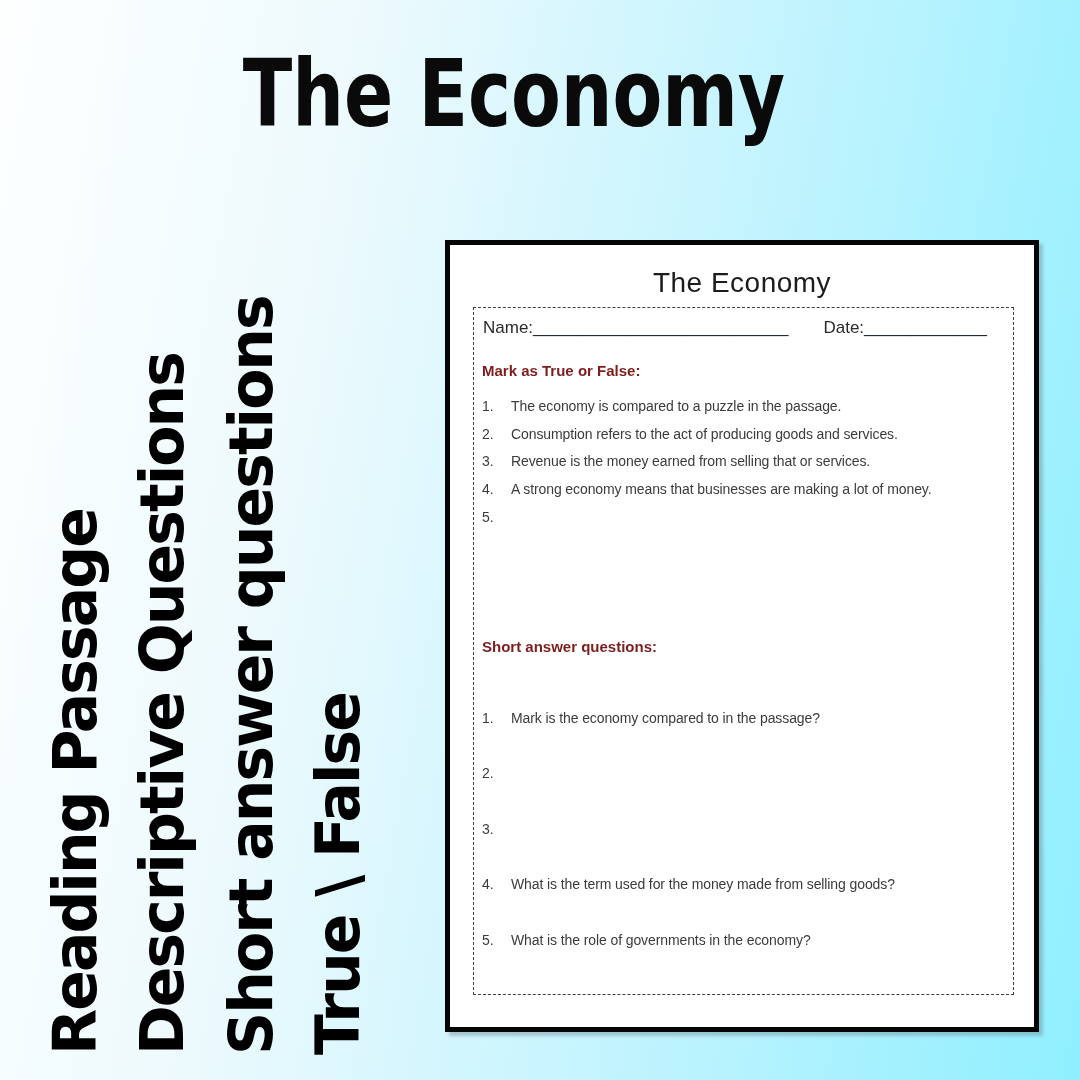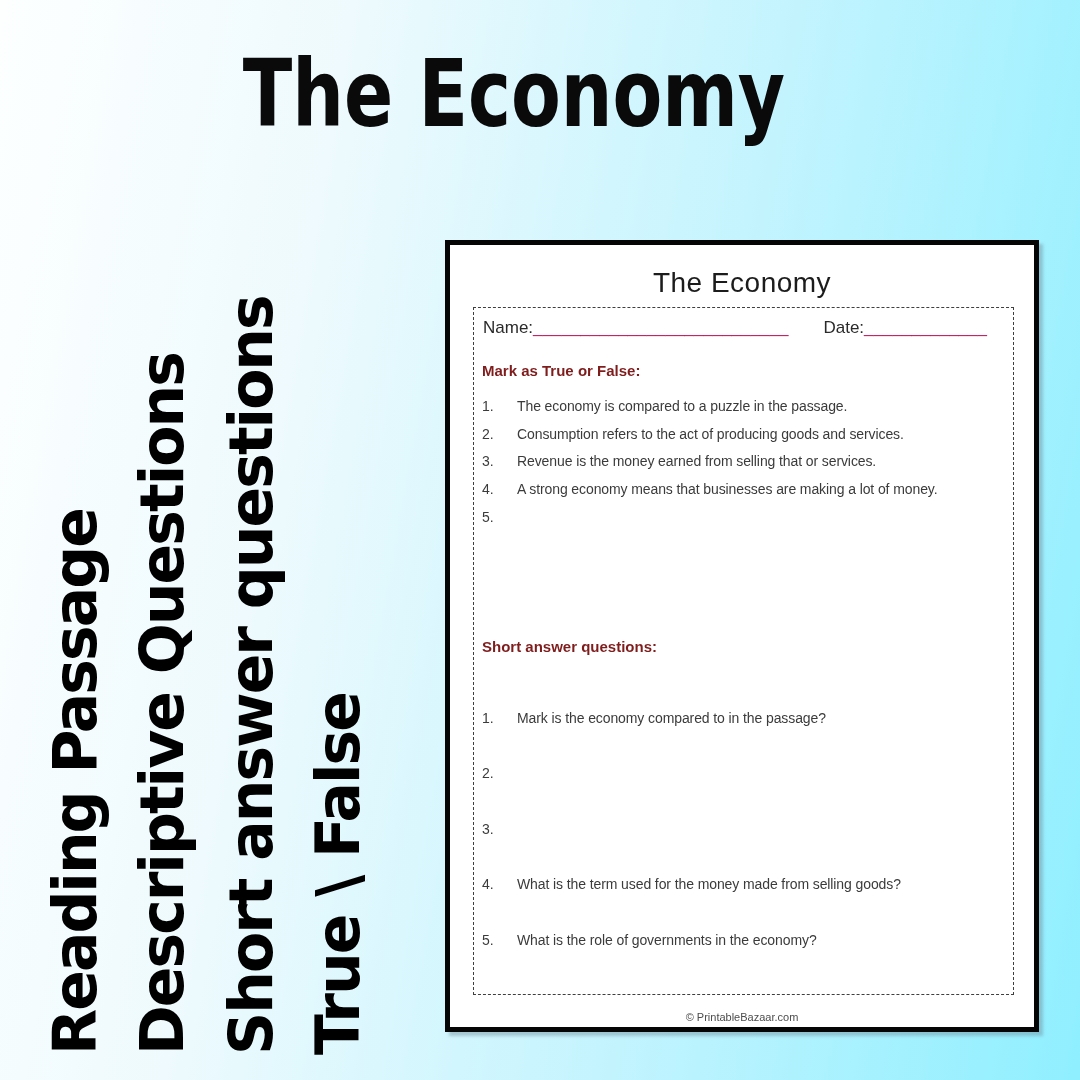--- a/index.html
+++ b/index.html
@@ -47,35 +47,35 @@
   .dashed-box {
     position:absolute; left:23px; top:62px;
     width:541px; height:688px;
     border:1.5px dashed #3f3f3f;
   }
   .name-row {
     position:absolute; top:10px; left:9px; right:26px;
     display:flex; justify-content:space-between;
     font-size:17px; color:#2a2a2a;
   }
-  .field-line { color:#be185d; letter-spacing:0; }
+  .field-line { color:#0f172a; letter-spacing:0; }
   .sec-head {
     position:absolute; left:8px;
     font-size:15px; font-weight:bold; color:#7f1d1d;
   }
   .tf-head { top:54px; }
   .sa-head { top:330px; }
   .q-list { position:absolute; left:8px; right:4px; }
   .tf-list { top:84px; }
   .sa-list { top:400px; }
   .q-item { display:flex; color:#3b3b3b; font-size:14px; letter-spacing:-0.1px; }
   .tf-list .q-item { height:27.7px; align-items:center; }
   .sa-list .q-item { height:55.4px; align-items:flex-start; padding-top:2px; }
   .q-item .num { width:29px; flex:0 0 29px; }
-  .q-item .txt { white-space:nowrap;margin-left:6px; }
+  .q-item .txt { white-space:nowrap; }
   .ws-footer {
     position:absolute; top:766px; left:0; width:100%;
     text-align:center; font-size:11px; color:#4d4d4d;
   }
 </style>
 </head>
 <body>
 
 <div class="hero-title">The Economy</div>
 
@@ -140,14 +140,13 @@
         <span class="txt">What is the term used for the money made from selling goods?</span>
       </div>
       <div class="q-item">
         <span class="num">5.</span>
         <span class="txt">What is the role of governments in the economy?</span>
       </div>
     </div>
 
   </div>
 
-  <div class="ws-footer">© PrintableBazaar.com</div>
 </div>
 
 </body></html>

